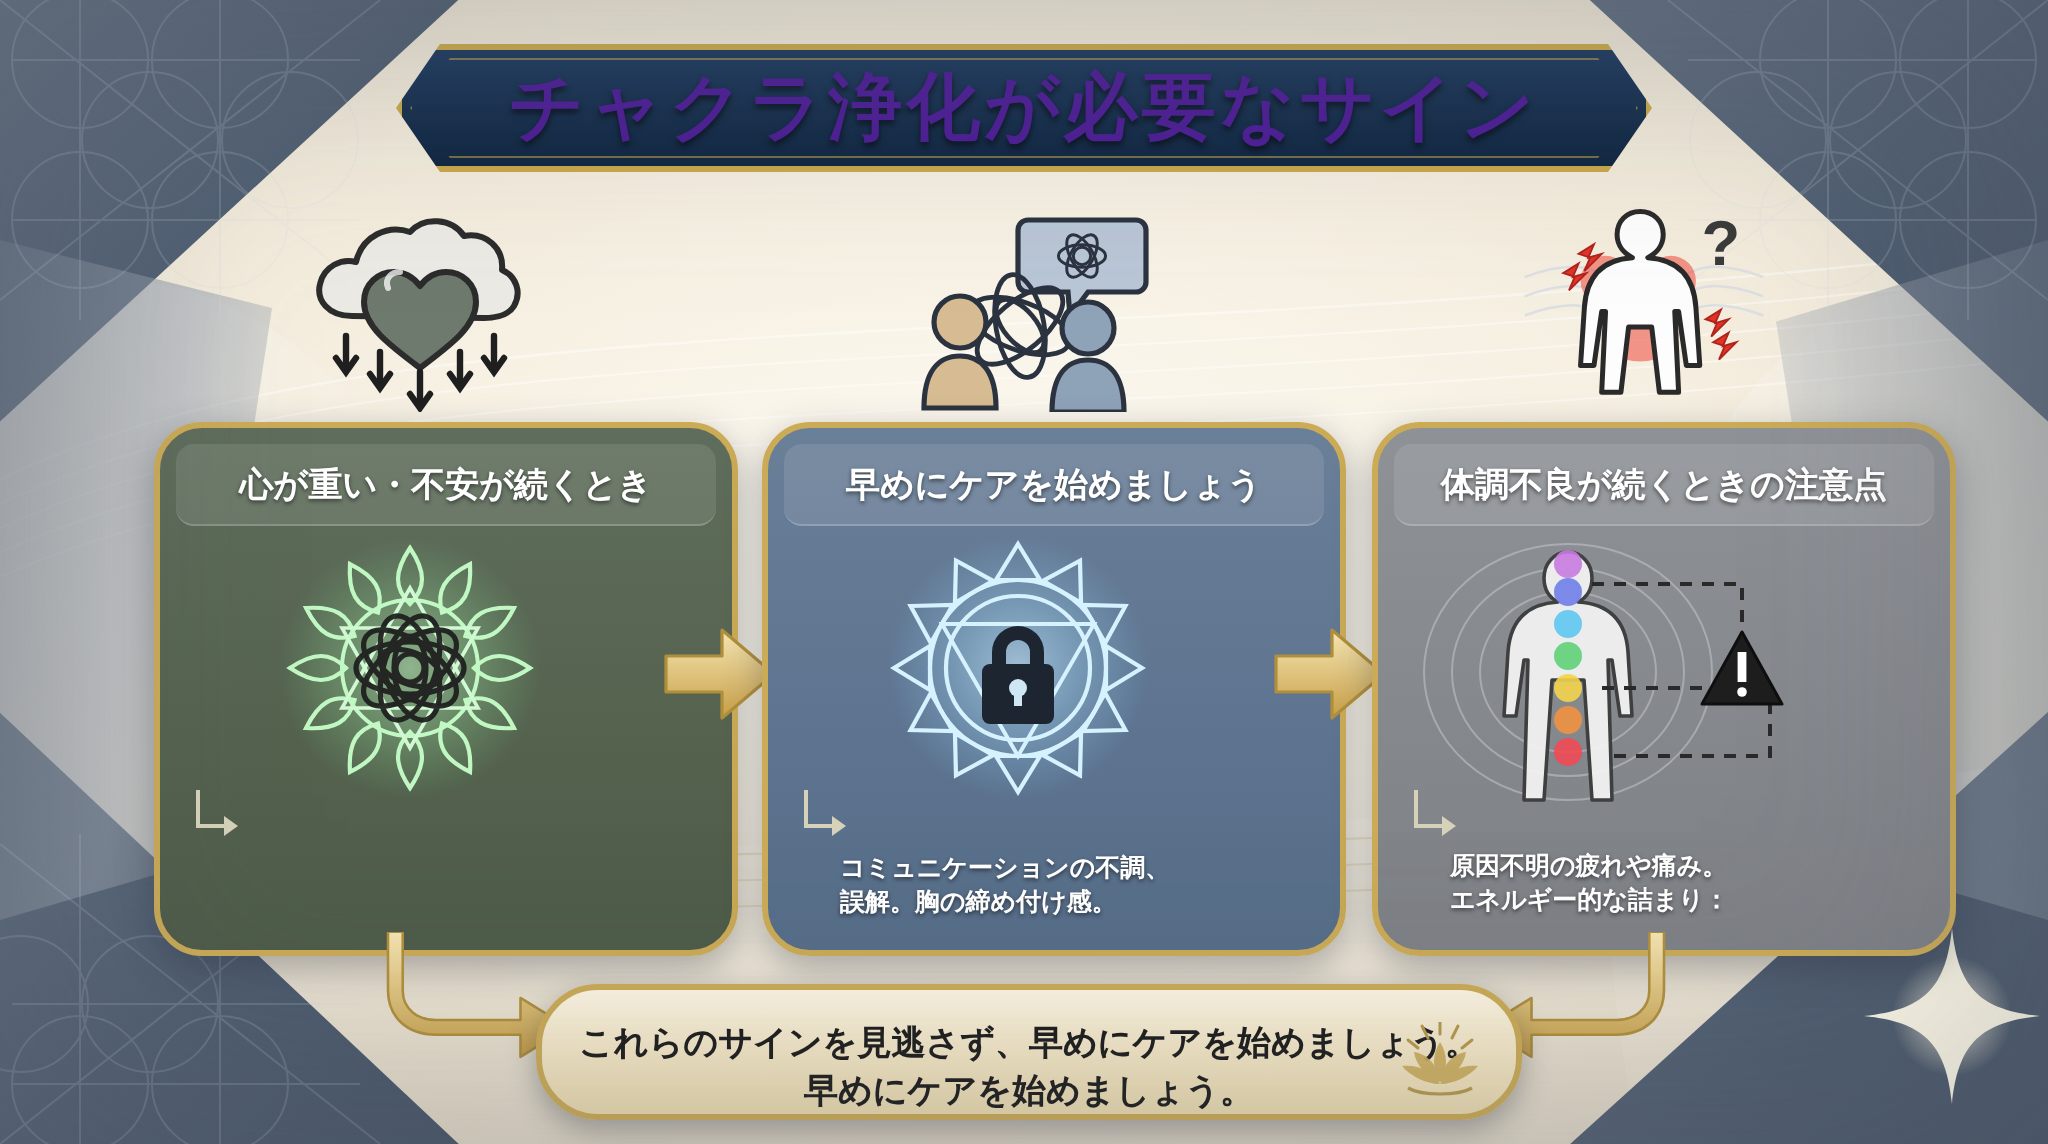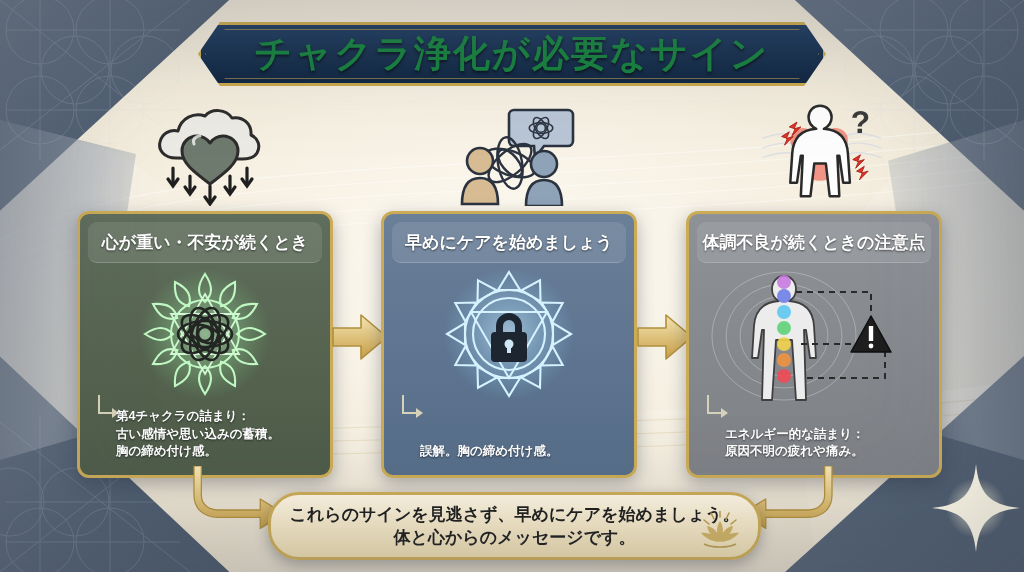--- a/index.html
+++ b/index.html
@@ -43,35 +43,36 @@
     background:linear-gradient(180deg,#1d3a5f 0%,#16304f 45%,#0f2540 100%);
     border:3px solid #c9a84c;border-radius:10px;
     clip-path:polygon(22px 0,calc(100% - 22px) 0,100% 50%,calc(100% - 22px) 100%,22px 100%,0 50%);
     box-shadow:0 4px 14px rgba(20,30,50,.45);
   }
   .title-plate:after{content:"";position:absolute;inset:4px;border-radius:6px;
     border:1px solid rgba(201,168,76,.55);
     clip-path:polygon(20px 0,calc(100% - 20px) 0,100% 50%,calc(100% - 20px) 100%,20px 100%,0 50%);}
   .title-text{
     position:absolute;inset:0;display:flex;align-items:center;justify-content:center;
-    color:#15803d;font-size:37px;font-weight:bold;letter-spacing:2px;
+    color:#4c1d95;font-size:37px;font-weight:bold;letter-spacing:2px;
     text-shadow:0 2px 3px rgba(0,0,0,.6);
     white-space:nowrap;
   }
 
   
   .card{
-    position:absolute;top:211px;width:250px;height:261px;border-radius:12px;
+    position:absolute;top:211px;width:250px;height:261px;border-radius:24px;
     border:3px solid #cbab56;
     box-shadow:0 6px 18px rgba(40,45,60,.35);
     overflow:hidden;
+    padding-left:36px;
   }
   .card-1{left:77px;background:linear-gradient(180deg,#5f6d5c 0%,#55634f 55%,#4d5b48 100%);}
   .card-2{left:381px;background:linear-gradient(180deg,#6a7f98 0%,#5e7490 55%,#566d88 100%);}
-  .card-3{left:686px;background:linear-gradient(180deg,#8e9196 0%,#85888d 55%,#7d8085 100%);}
+  .card-3{left:686px;background:linear-gradient(180deg,#8e9196 0%,#85888d 55%,#7d8085 100%);font-family:Liberation Mono, monospace;}
   .card-hdr{
     position:absolute;left:8px;right:8px;top:8px;height:40px;border-radius:9px;
     display:flex;align-items:center;justify-content:center;
     color:#fff;font-size:17px;font-weight:bold;white-space:nowrap;
     text-shadow:0 1px 2px rgba(0,0,0,.55);
     background:rgba(255,255,255,.10);
     border-bottom:1px solid rgba(255,255,255,.20);
   }
   .card-art{position:absolute;left:0;right:0;top:52px;height:140px;}
   .card-body{
@@ -91,21 +92,21 @@
   .conn{position:absolute;top:308px;width:58px;height:58px;}
   .conn-1{left:331px;}
   .conn-2{left:636px;}
 
   
   .banner{
     position:absolute;left:268px;top:492px;width:487px;height:62px;border-radius:31px;
     background:linear-gradient(180deg,#fdf6e4 0%,#f6e9c8 48%,#ecdcb0 100%);
     border:3px solid #cbab56;
     box-shadow:0 5px 14px rgba(40,45,60,.35);
-    display:flex;align-items:center;justify-content:center;
+    display:flex;align-items:flex-end;justify-content:center;
   }
   .banner-text{
     color:#1b1b1b;font-size:17px;font-weight:bold;line-height:1.38;text-align:center;
     white-space:nowrap;
   }
   .banner-lotus{position:absolute;right:16px;bottom:6px;width:44px;height:40px;}
   .bot-arrow{position:absolute;width:104px;height:64px;top:466px;}
   .ba-l{left:192px;}
   .ba-r{left:730px;}
 
@@ -350,25 +351,20 @@
         <ellipse rx="27" ry="13" transform="rotate(144)"></ellipse>
         <ellipse rx="16" ry="8" transform="rotate(20)"></ellipse>
         <ellipse rx="16" ry="8" transform="rotate(90)"></ellipse>
         <circle r="7"></circle>
       </g>
     </svg>
     <svg class="body-arrow" viewBox="0 0 24 30">
       <path d="M3,2 L3,20 L18,20" fill="none" stroke="#d6d2ba" stroke-width="2"></path>
       <path d="M16,15 L23,20 L16,25 Z" fill="#d6d2ba"></path>
     </svg>
-    <div class="card-body">
-      <div>第4チャクラの詰まり：</div>
-      <div>古い感情や思い込みの蓄積。</div>
-      <div>胸の締め付け感。</div>
-    </div>
   </div>
 
   <svg class="conn conn-1" viewBox="0 0 58 58">
     <defs>
       <linearGradient id="goldA" x1="0" y1="0" x2="0" y2="1">
         <stop offset="0" stop-color="#f6e6b4"></stop>
           <stop offset="1" stop-color="#c79f46"></stop>
       </linearGradient>
     </defs>
     <path d="M2,20 L30,20 L30,7 L56,29 L30,51 L30,38 L2,38 Z" fill="url(#goldA)" stroke="#b08f3c" stroke-width="1.6" stroke-linejoin="round"></path>
@@ -430,20 +426,21 @@
         <rect x="-18" y="-4" width="36" height="30" rx="4" fill="#1d2630"></rect>
         <circle cx="0" cy="8" r="4.5" fill="#cfe6f5"></circle>
         <rect x="-2" y="8" width="4" height="9" fill="#cfe6f5"></rect>
       </g>
     </svg>
     <svg class="body-arrow" viewBox="0 0 24 30">
       <path d="M3,2 L3,20 L18,20" fill="none" stroke="#d6d2ba" stroke-width="2"></path>
       <path d="M16,15 L23,20 L16,25 Z" fill="#d6d2ba"></path>
     </svg>
     <div class="card-body">
+      <div>コミュニケーションの不調、</div>
       <div>誤解。胸の締め付け感。</div>
     </div>
   </div>
 
   <svg class="conn conn-2" viewBox="0 0 58 58">
     <path d="M2,20 L30,20 L30,7 L56,29 L30,51 L30,38 L2,38 Z" fill="url(#goldA)" stroke="#b08f3c" stroke-width="1.6" stroke-linejoin="round"></path>
   </svg>
 
   <div class="card card-3">
     <div class="card-hdr">体調不良が続くときの注意点</div>
@@ -477,40 +474,40 @@
         <path d="M0,-20 L20,16 L-20,16 Z" fill="#1e1e1e" stroke="#0f0f0f" stroke-width="1.5" stroke-linejoin="round"></path>
         <rect x="-2.2" y="-10" width="4.4" height="15" fill="#ffffff"></rect>
         <circle cx="0" cy="10" r="2.4" fill="#ffffff"></circle>
       </g>
     </svg>
     <svg class="body-arrow" viewBox="0 0 24 30">
       <path d="M3,2 L3,20 L18,20" fill="none" stroke="#d6d2ba" stroke-width="2"></path>
       <path d="M16,15 L23,20 L16,25 Z" fill="#d6d2ba"></path>
     </svg>
     <div class="card-body">
+      <div>原因不明の疲れや痛み。</div>
       <div>エネルギー的な詰まり：</div>
-      <div>原因不明の疲れや痛み。</div>
     </div>
   </div>
 
   <svg class="bot-arrow ba-l" viewBox="0 0 104 64">
     <path d="M8,2 L8,34 C8,44 16,50 26,50 L72,50 L72,38 L98,54 L72,70 L72,58 L26,58
              C10,58 0,48 0,34 L0,2 Z" fill="url(#goldA)" stroke="#b08f3c" stroke-width="1.4" stroke-linejoin="round" transform="translate(2,-2) scale(.92)"></path>
   </svg>
   <svg class="bot-arrow ba-r" viewBox="0 0 104 64">
     <g transform="translate(104,0) scale(-1,1)">
       <path d="M8,2 L8,34 C8,44 16,50 26,50 L72,50 L72,38 L98,54 L72,70 L72,58 L26,58
                C10,58 0,48 0,34 L0,2 Z" fill="url(#goldA)" stroke="#b08f3c" stroke-width="1.4" stroke-linejoin="round" transform="translate(2,-2) scale(.92)"></path>
     </g>
   </svg>
 
   <div class="banner">
     <div class="banner-text">
       <div>これらのサインを見逃さず、早めにケアを始めましょう。</div>
-      <div>体と心からのメッセージです。</div>
+      <div>早めにケアを始めましょう。</div>
     </div>
     <svg class="banner-lotus" viewBox="0 0 44 40">
       <g stroke="#b79a4c" stroke-width="1.5" fill="none" stroke-linecap="round">
         <path d="M22,6 L22,0"></path>
           <path d="M16,8 L13,2"></path>
           <path d="M28,8 L31,2"></path>
         <path d="M11,13 L6,9"></path>
           <path d="M33,13 L38,9"></path>
       </g>
       <g fill="#cdae5c" opacity=".92">

